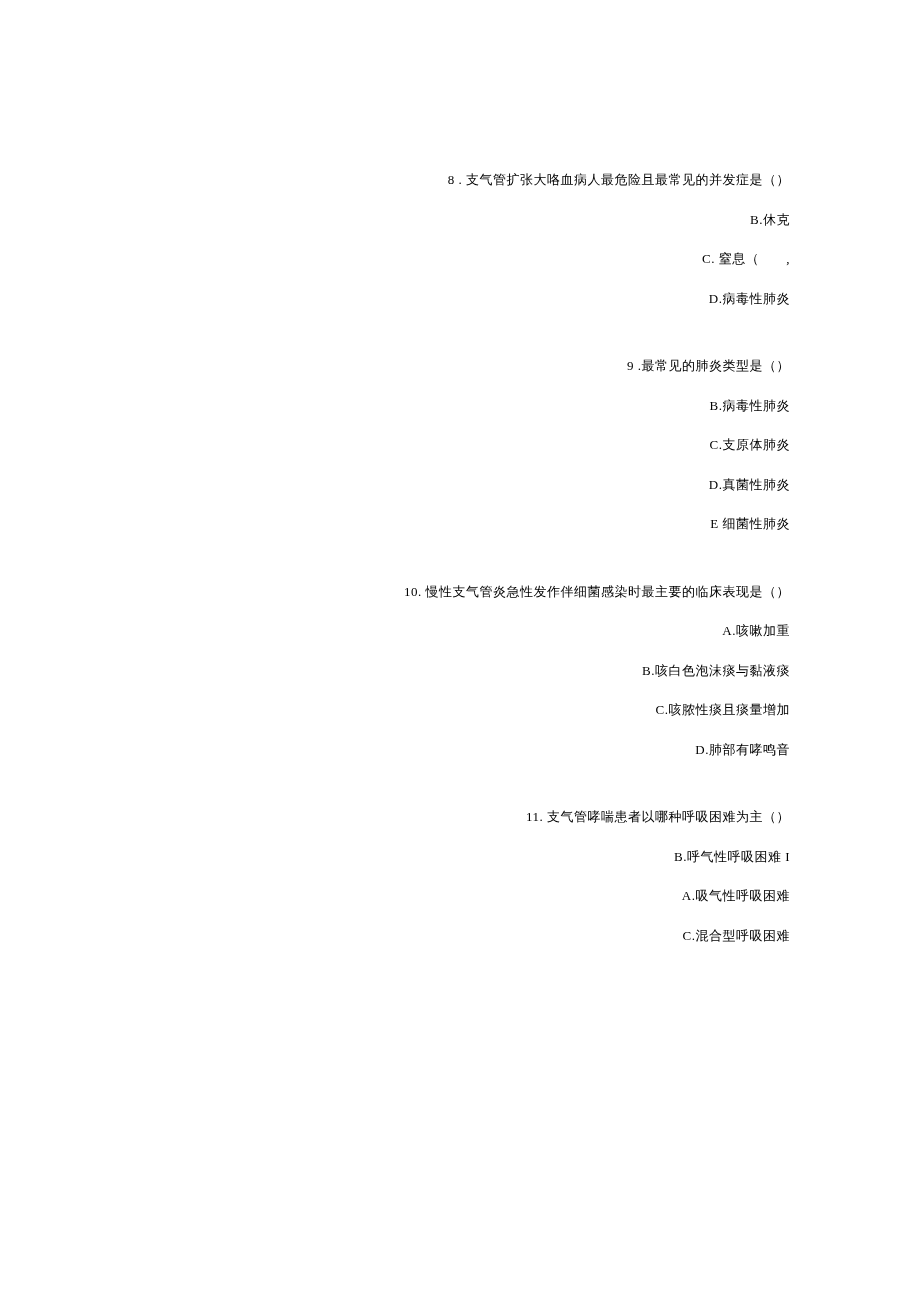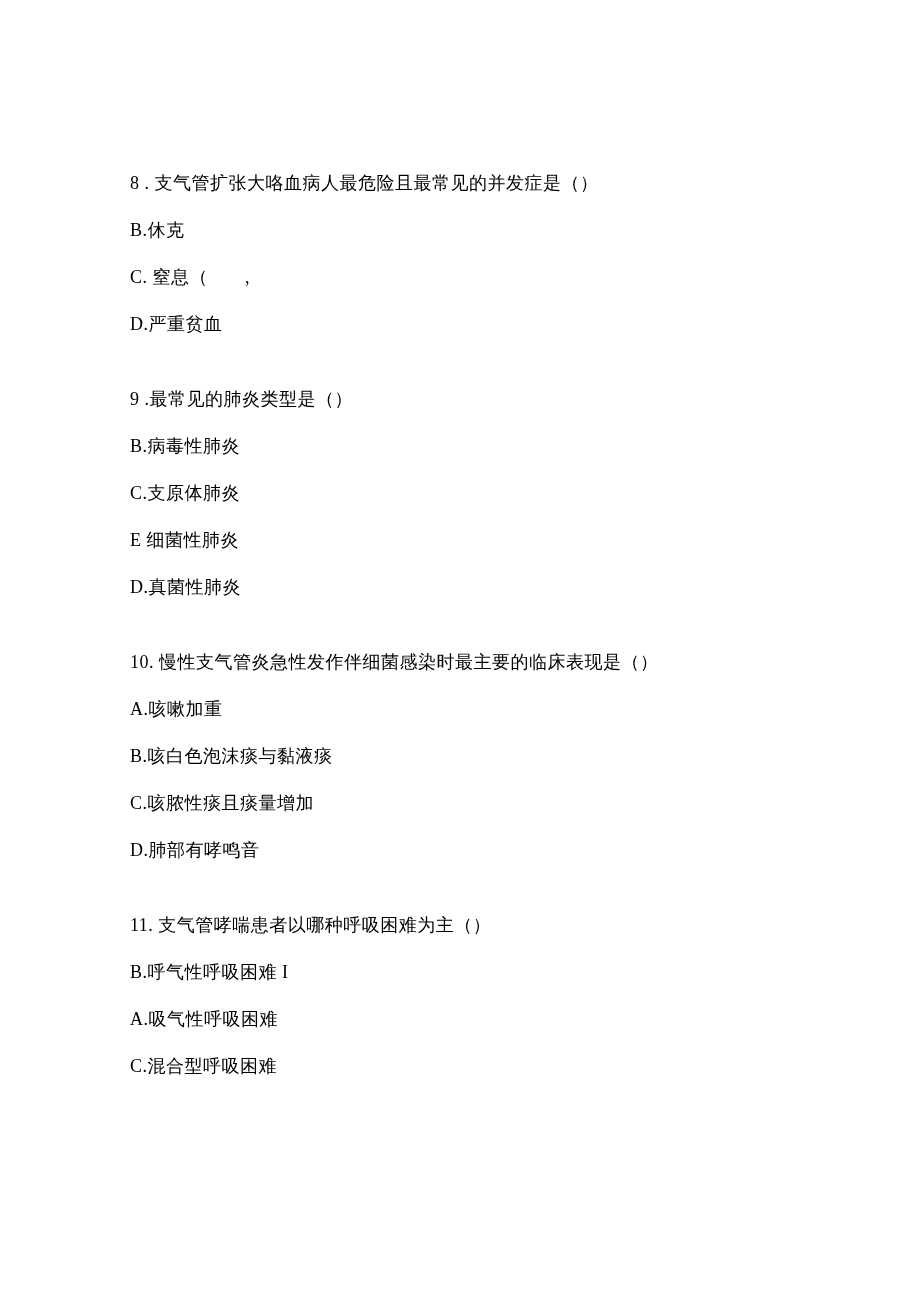--- a/index.html
+++ b/index.html
@@ -11,52 +11,53 @@
   }
   .page {
     padding: 170px 130px 100px 130px;
     box-sizing: border-box;
     width: 920px;
   }
   .question-block {
     margin-bottom: 48px;
   }
   .line {
-    font-size: 18px;
+    font-size: 13px;
     line-height: 1.5;
     color: #000000;
     margin-bottom: 20px;
     letter-spacing: 0.5px;
+    text-align: right;
   }
   .line:last-child {
     margin-bottom: 0;
   }
 </style>
 </head>
 <body>
 
 <div class="page">
 
   <div class="question-block">
     <div class="line">
       <span>8</span><span> . 支气管扩张大咯血病人最危险且最常见的并发症是（）</span>
     </div>
     <div class="line">B.休克</div>
     <div class="line">C. 窒息（　　,</div>
-    <div class="line">D.严重贫血</div>
+    <div class="line">D.病毒性肺炎</div>
   </div>
 
   <div class="question-block">
     <div class="line">
       <span>9</span><span> .最常见的肺炎类型是（）</span>
     </div>
     <div class="line">B.病毒性肺炎</div>
     <div class="line">C.支原体肺炎</div>
+    <div class="line">D.真菌性肺炎</div>
     <div class="line">E 细菌性肺炎</div>
-    <div class="line">D.真菌性肺炎</div>
   </div>
 
   <div class="question-block">
     <div class="line">
       <span>10.</span><span> 慢性支气管炎急性发作伴细菌感染时最主要的临床表现是（）</span>
     </div>
     <div class="line">A.咳嗽加重</div>
     <div class="line">B.咳白色泡沫痰与黏液痰</div>
     <div class="line">C.咳脓性痰且痰量增加</div>
     <div class="line">D.肺部有哮鸣音</div>

